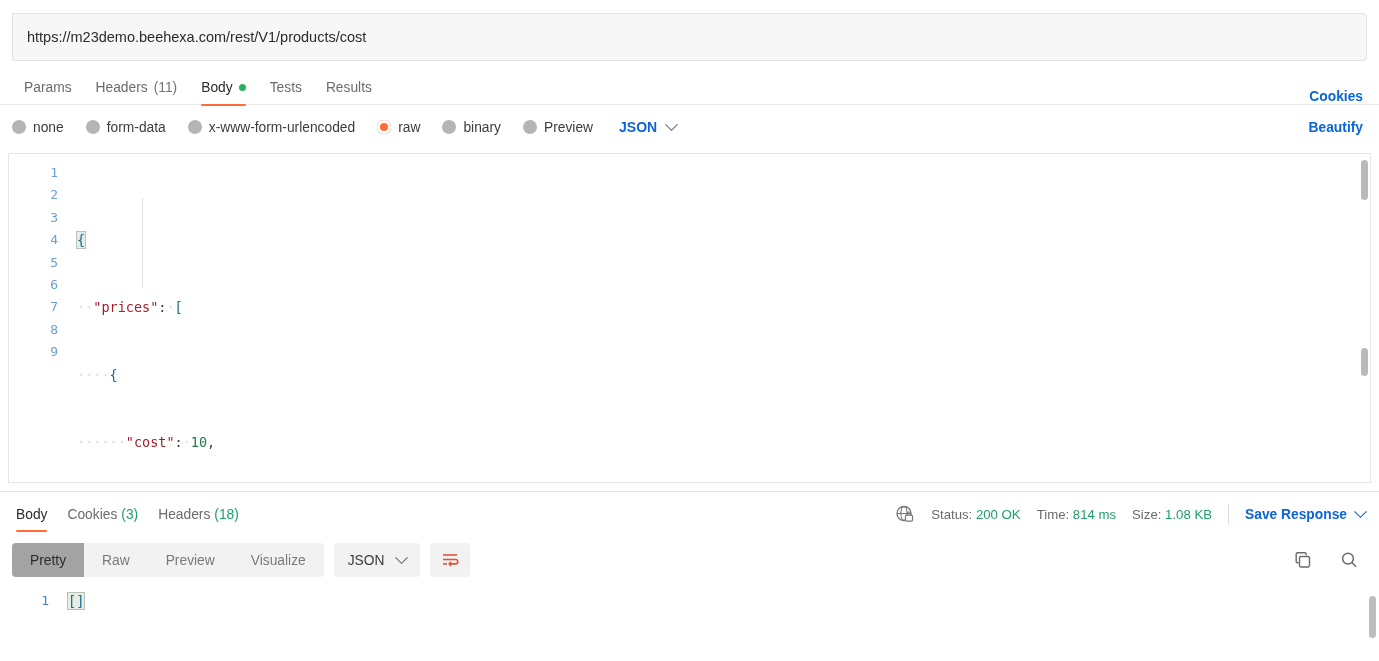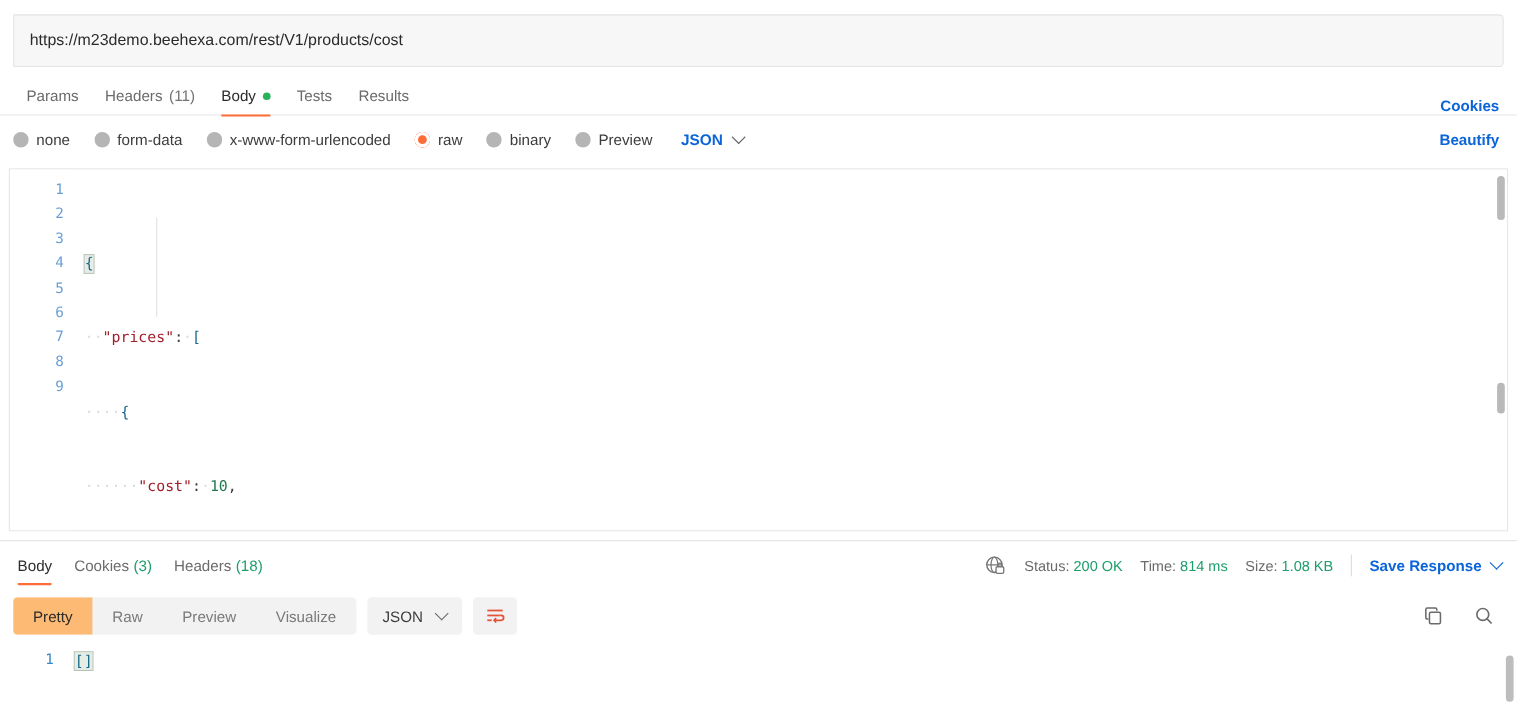--- a/index.html
+++ b/index.html
@@ -185,21 +185,21 @@
     display: flex; align-items: center;
     padding: 0 12px; height: 48px; gap: 10px;
   }
   .seg {
     display: flex; background: #f2f2f2; border-radius: 4px; overflow: hidden; height: 34px;
   }
   .seg-item {
     display: flex; align-items: center; padding: 0 18px;
     font-size: 13.8px; color: #7a7a7a; cursor: pointer;
   }
-  .seg-item.active { background: #fdba74; color: #2b2b2b; }
+  .seg-item.active { background: #a3a3a3; color: #2b2b2b; }
   .fmt-select {
     display: flex; align-items: center; gap: 12px; height: 34px;
     background: #f2f2f2; border-radius: 4px; padding: 0 14px; cursor: pointer;
   }
   .fmt-select .txt { font-size: 13.8px; color: #3c3c3c; }
   .wrap-btn {
     width: 40px; height: 34px; background: #f2f2f2; border-radius: 4px;
     display: flex; align-items: center; justify-content: center; cursor: pointer;
   }
   .toolbar-right { margin-left: auto; display: flex; align-items: center; gap: 26px; padding-right: 8px; }

